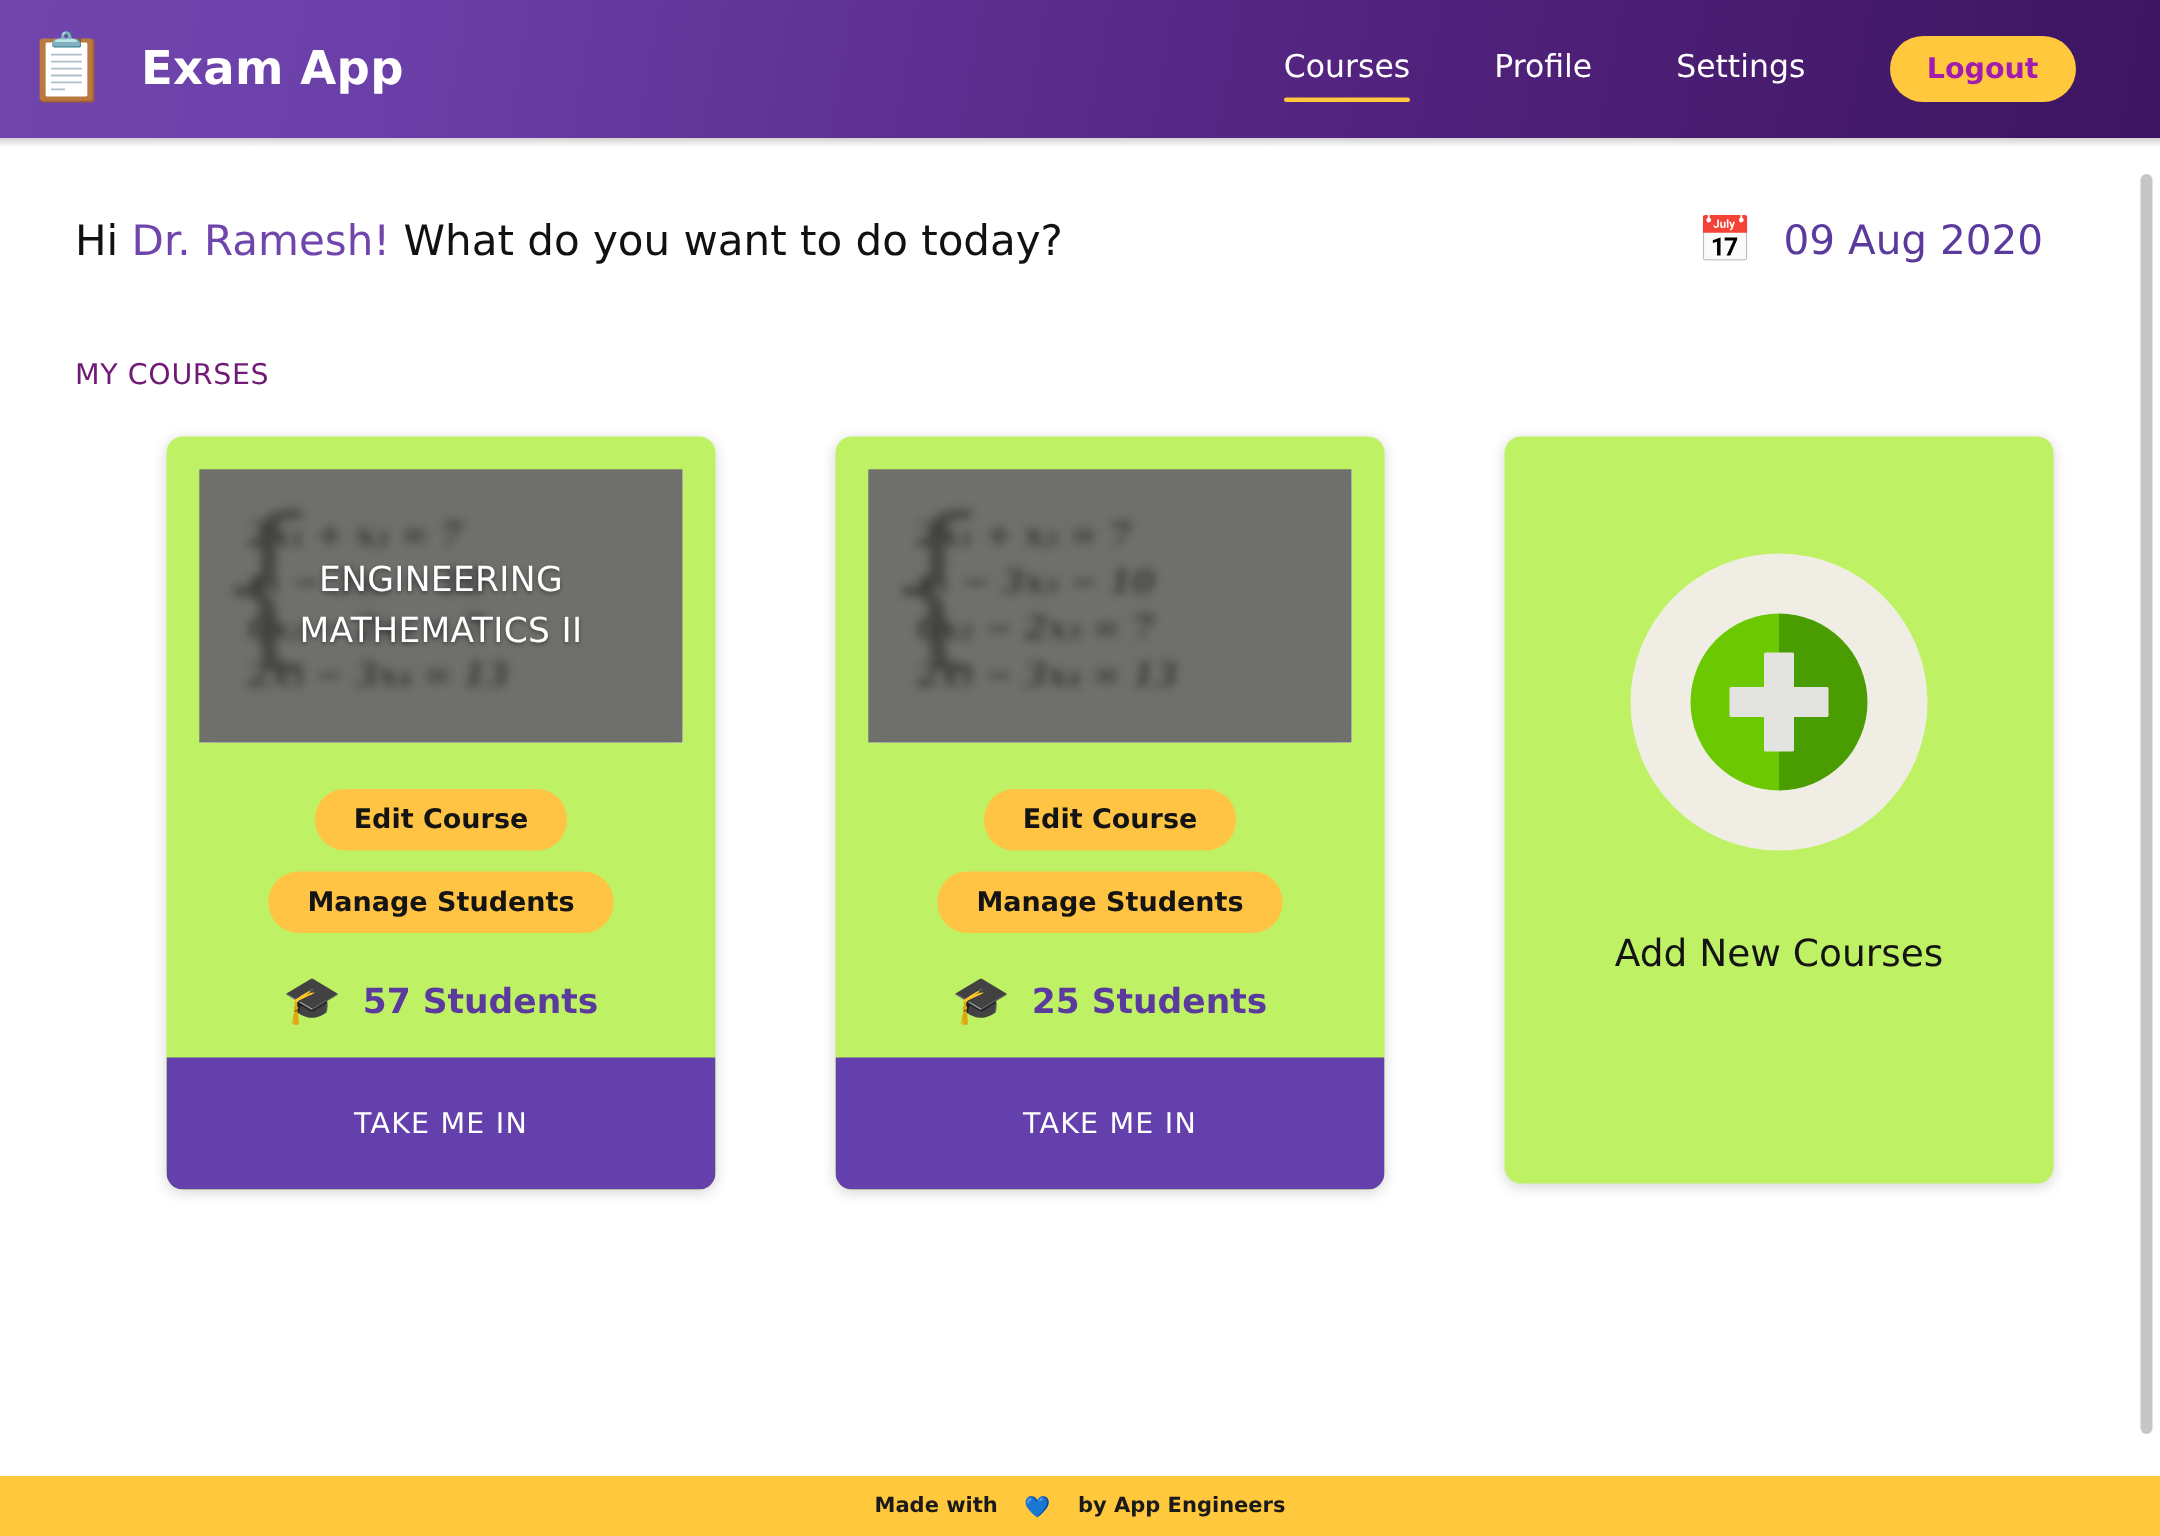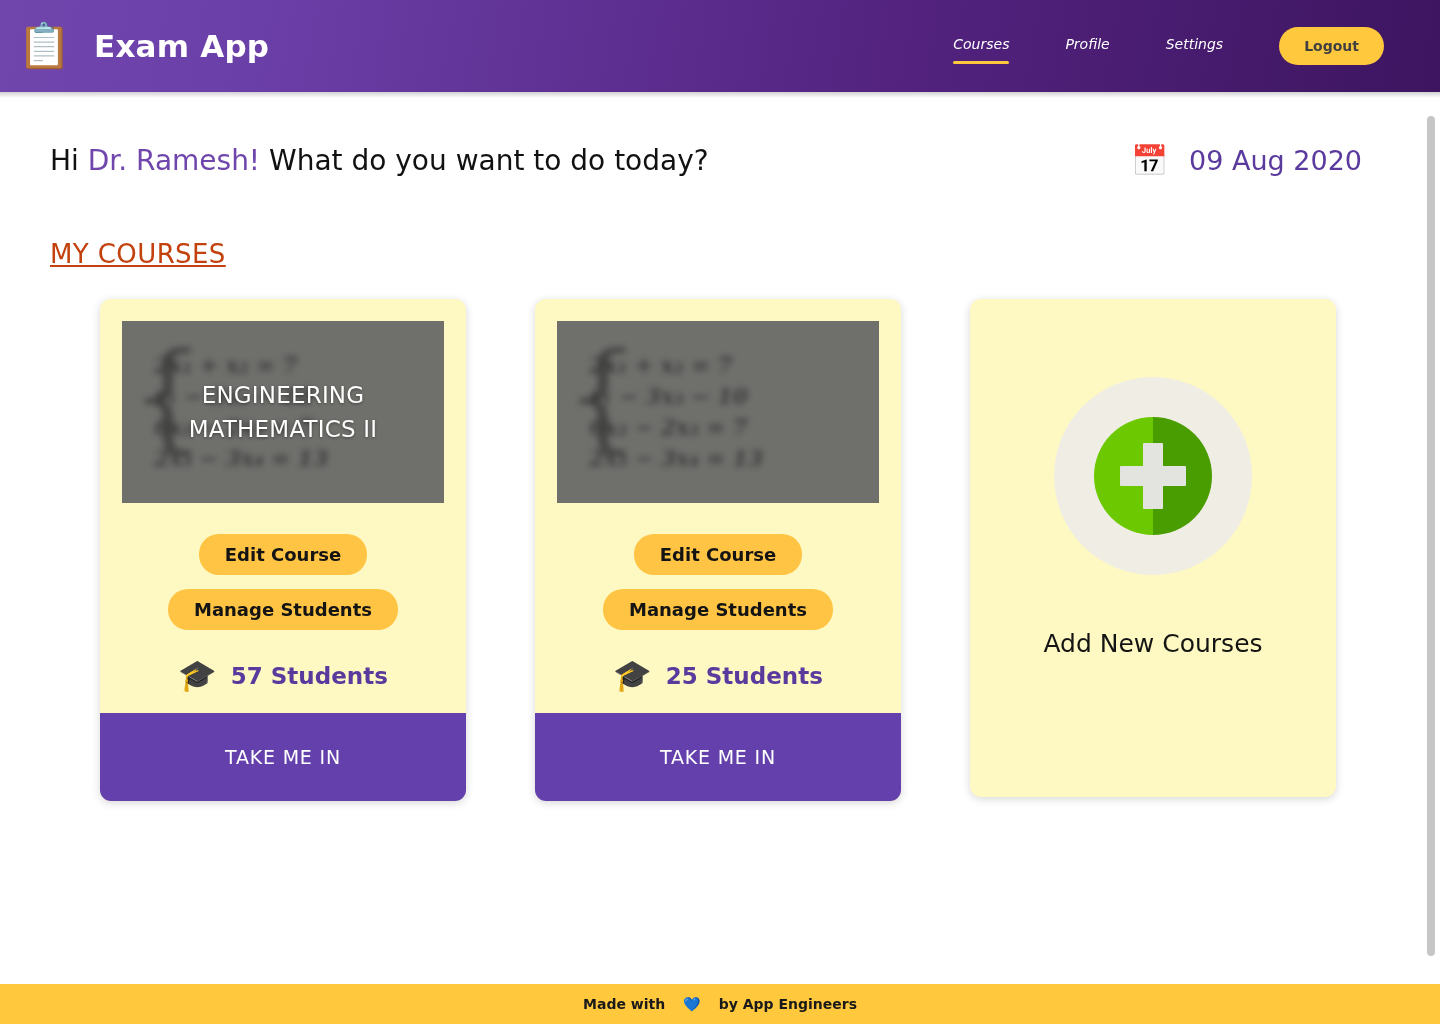--- a/index.html
+++ b/index.html
@@ -60,45 +60,44 @@
 
   .nav {
     margin-left: auto;
     display: flex;
     align-items: center;
     gap: 0;
     padding-right: 58px;
   }
   .nav-link {
     color: #ffffff;
-    font-size: 14px;
+    font-size: 21px;
     text-decoration: none;
     padding: 4px 0 9px 0;
     margin-right: 56px;
     position: relative;
     cursor: pointer;
     white-space: nowrap;
-    font-style: italic;
   }
   .nav-link.active::after {
     content: "";
     position: absolute;
     left: 0; right: 0;
     bottom: -3px;
     height: 3px;
     background: #ffc83d;
     border-radius: 2px;
   }
   .logout-btn {
     background: #ffc83d;
-    color: #404040;
+    color: #a21caf;
     border: none;
     border-radius: 22px;
     padding: 11px 25px;
-    font-size: 14px;
+    font-size: 19px;
     font-weight: bold;
     font-family: inherit;
     cursor: pointer;
     margin-right: -2px;
   }
 
   
   .page {
     position: absolute;
     top: 94px; left: 0;
@@ -130,42 +129,42 @@
   .cal-icon { font-size: 30px; line-height: 1; }
   .date-text {
     color: #5b3a9e;
     font-size: 27px;
     font-weight: normal;
     white-space: nowrap;
   }
 
   .section-title {
     margin: 62px 0 0 50px;
-    font-size: 26px;
-    color: #c2410c;
+    font-size: 19px;
+    color: #701a75;
     font-weight: normal;
     letter-spacing: 0.4px;
-    text-decoration: underline;
   }
 
   
   .cards {
     display: flex;
     gap: 69px;
     margin: 30px 0 0 100px;
   }
 
   .card {
     width: 366px;
-    background: #fef9c3;
+    background: #bef264;
     border-radius: 11px;
     box-shadow: 0 2px 9px rgba(0,0,0,0.16);
     overflow: hidden;
     display: flex;
     flex-direction: column;
+    margin-left: 11px;
   }
   .card-course { height: 502px; }
 
   .card-body {
     flex: 1;
     display: flex;
     flex-direction: column;
     align-items: center;
     padding-top: 22px;
   }

